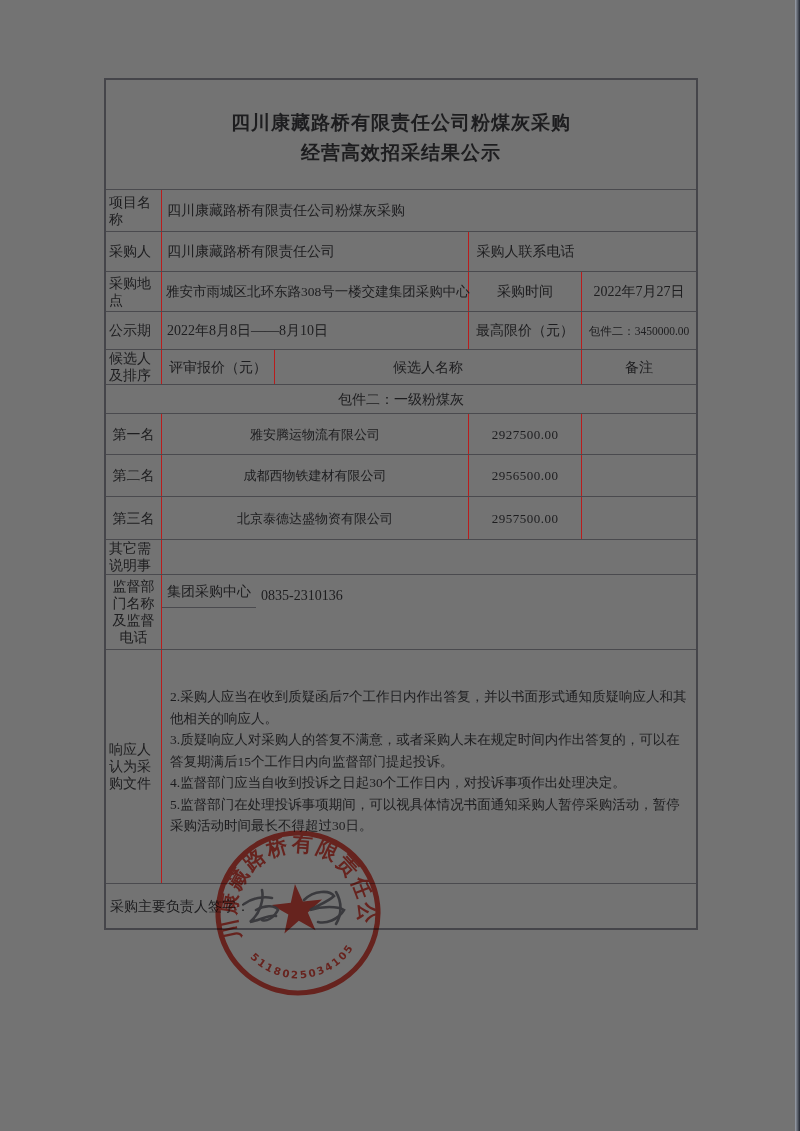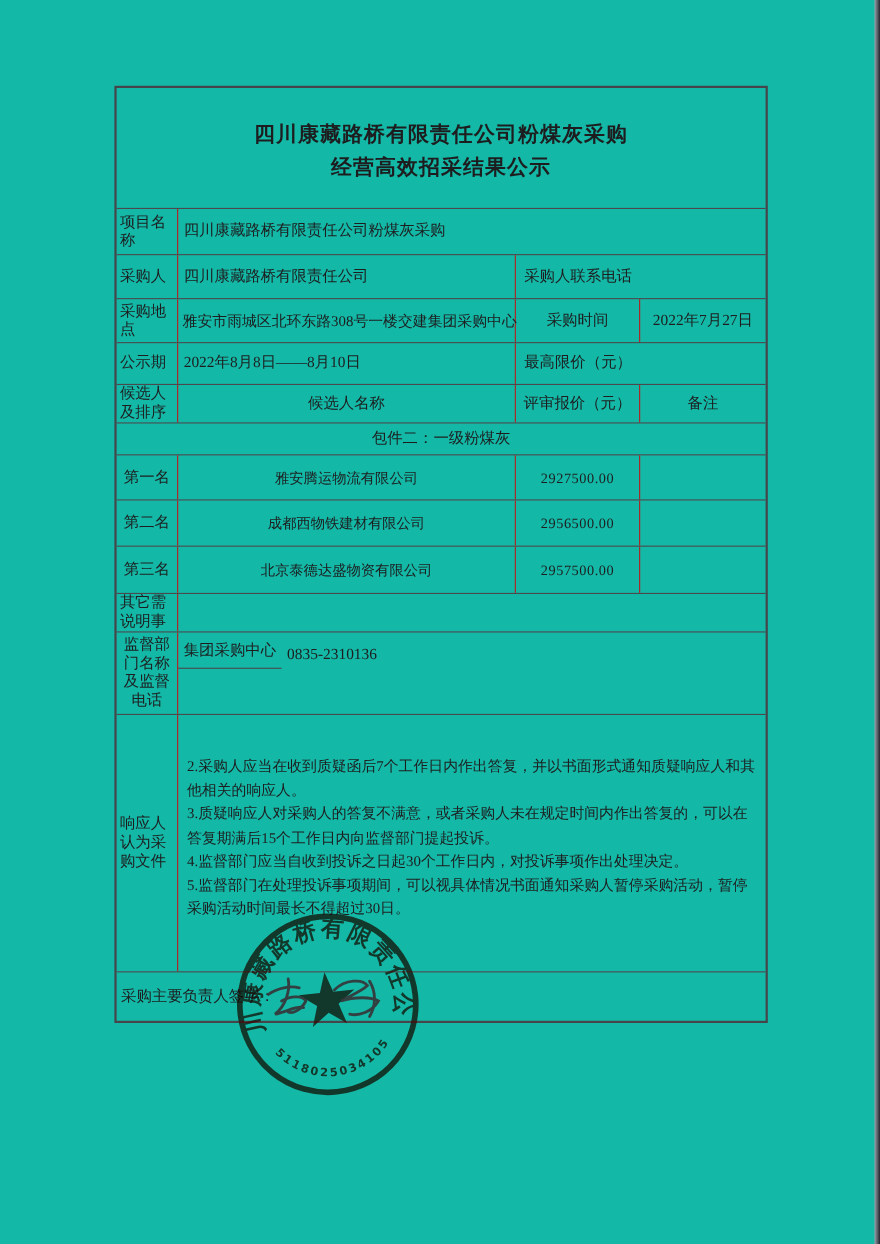--- a/index.html
+++ b/index.html
@@ -1,21 +1,21 @@
 <!DOCTYPE html>
 <html><head>
 <meta charset="utf-8">
 <style>
   html,body{margin:0;padding:0;}
   body{
     width:800px;height:1131px;position:relative;background:#fbfbfa;
     font-family:"Liberation Serif","DejaVu Serif",serif;color:#1d1d1f;
     overflow:hidden;
   }
-  .page{position:absolute;inset:0;background:#14b8a6;}
+  .page{position:absolute;inset:0;background:#737373;}
   
   .scan-edge{position:absolute;top:0;right:0;width:5px;height:100%;
     background:linear-gradient(to right,#9aa0ab,#20252f);}
   
   .table{
     position:absolute;left:104px;top:78px;width:594px;
     border:2px solid #45454a;background:transparent;box-sizing:border-box;
   }
   .row{display:flex;box-sizing:border-box;border-bottom:1px solid #4a4a4e;}
   .row:last-child{border-bottom:none;}
@@ -87,26 +87,27 @@
       <div class="cell c1">采购地点</div>
       <div class="cell c2 nowrap" style="font-size:13.5px;padding-left:4px">雅安市雨城区北环东路308号一楼交建集团采购中心</div>
       <div class="cell c3">采购时间</div>
       <div class="cell c4">2022年7月27日</div>
     </div>
 
     <div class="row" style="height:38px">
       <div class="cell c1">公示期</div>
       <div class="cell c2">2022年8月8日——8月10日</div>
       <div class="cell c3">最高限价（元）</div>
+      <div class="cell c4 small">包件二：3450000.00</div>
     </div>
 
     <div class="row" style="height:35px">
       <div class="cell c1">候选人及排序</div>
+      <div class="cell c3">评审报价（元）</div>
       <div class="cell c2 center">候选人名称</div>
-      <div class="cell c3">评审报价（元）</div>
       <div class="cell c4">备注</div>
     </div>
 
     <div class="row" style="height:29px">
       <div class="cell grow center">包件二：一级粉煤灰</div>
     </div>
 
     <div class="row" style="height:41px">
       <div class="cell c1 center">第一名</div>
       <div class="cell c2 center" style="font-size:13px">雅安腾运物流有限公司</div>

